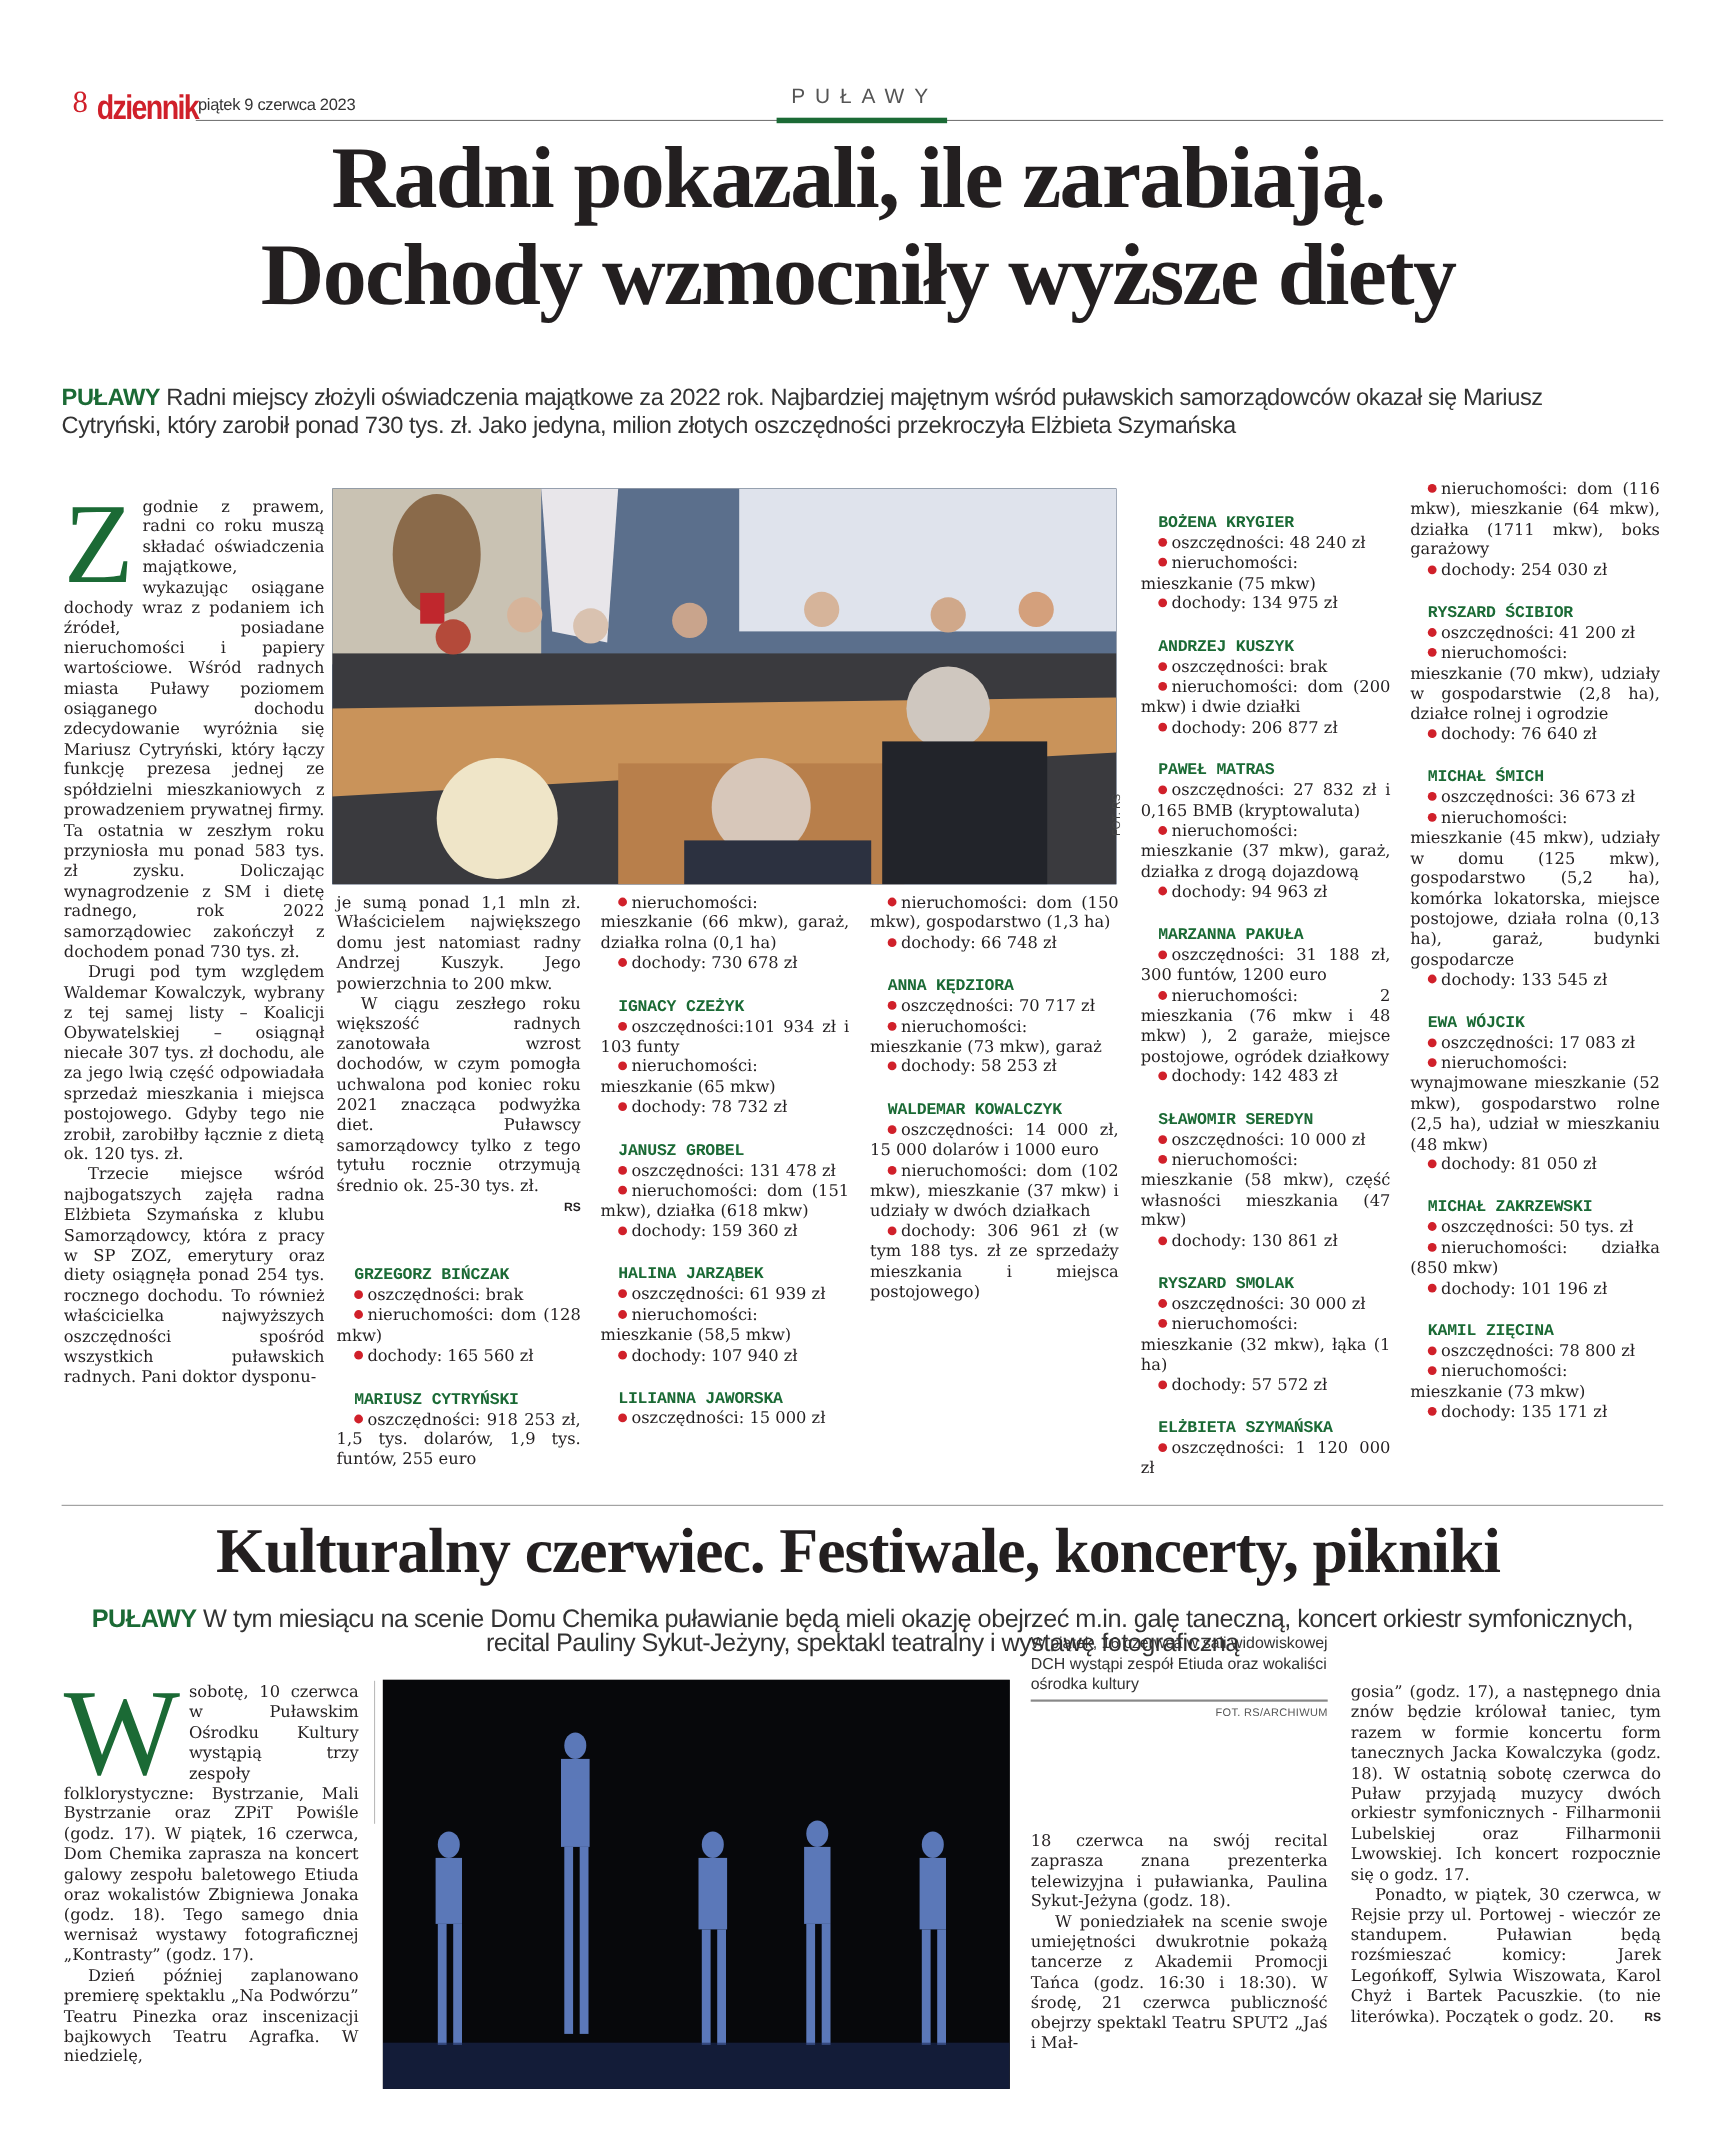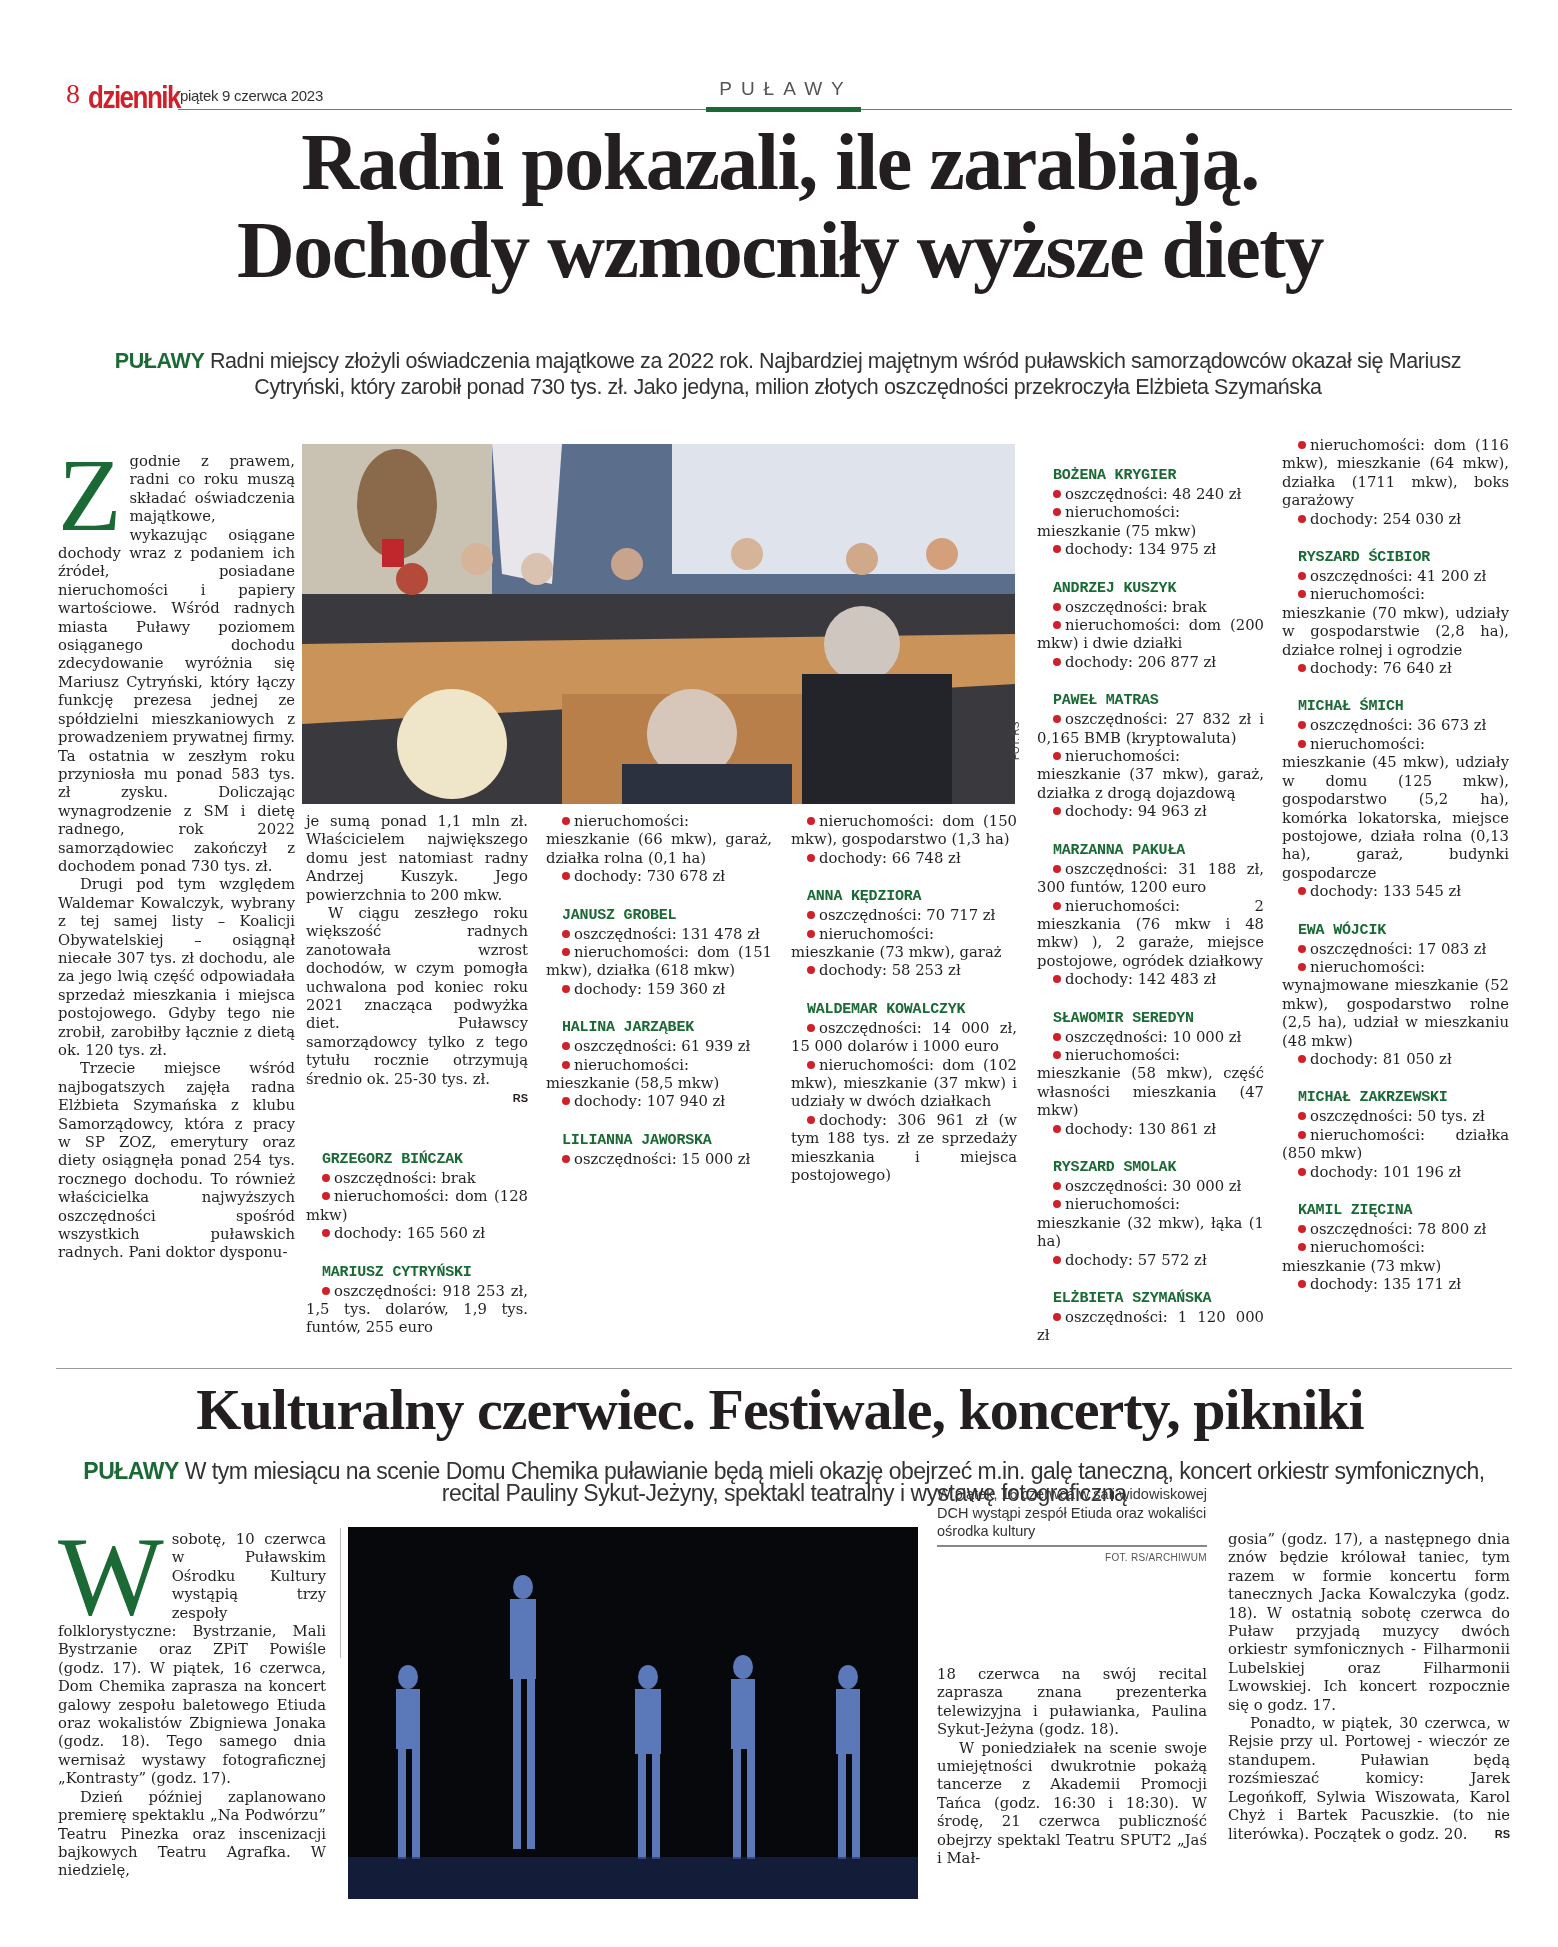--- a/index.html
+++ b/index.html
@@ -12,21 +12,21 @@
   .hdr { left: 66px; top: 84px; width: 1446px; height: 30px; }
   .hdr .pnum { position: absolute; left: 0; top: -6px; font-family: "Liberation Serif", serif; font-size: 28px; color: #d0202a; }
   .hdr .logo { position: absolute; left: 22px; top: -5px; font-family: "Liberation Sans", sans-serif; font-weight: bold; font-size: 26px; color: #d0202a; letter-spacing: -1.5px; transform: scaleY(1.2); transform-origin: left top; }
   .hdr .date { position: absolute; left: 114px; top: 3px; font-family: "Liberation Sans", sans-serif; font-size: 15px; color: #333; letter-spacing: -0.3px; }
   .hdr .rule { position: absolute; left: 112px; right: 0; top: 25px; height: 1px; background: #777; }
   .hdr .section { position: absolute; left: 640px; top: -6px; width: 160px; text-align: center; font-family: "Liberation Sans", sans-serif; font-size: 19px; letter-spacing: 9px; color: #555; }
   .hdr .section-bar { position: absolute; left: 640px; top: 23px; width: 155px; height: 5px; background: #1b6a35; }
 
   h1.headline { left: 40px; top: 118px; width: 1480px; text-align: center; font-family: "Liberation Serif", serif; font-weight: bold; font-size: 80px; line-height: 88px; letter-spacing: -1.5px; color: #231f20; }
 
-  .lead { left: 68px; top: 348px; width: 1440px; text-align: center; font-family: "Liberation Sans", sans-serif; font-size: 21.5px; line-height: 26px; color: #333; letter-spacing: -0.4px; }
+  .lead { left: 56px; top: 348px; width: 1440px; text-align: left; font-family: "Liberation Sans", sans-serif; font-size: 21.5px; line-height: 26px; color: #333; letter-spacing: -0.4px; }
   .lead .kicker { color: #1b6a35; font-weight: bold; }
 
   .col { font-size: 14.8px; line-height: 18.4px; text-align: justify; }
   .col p { text-indent: 22px; }
   .col p.first { text-indent: 0; }
   .drop { float: left; font-family: "Liberation Serif", serif; color: #1b6a35; font-size: 104px; line-height: 78px; margin: 4px 8px 0 0; }
 
   .c1 { left: 58px; top: 452px; width: 237px; }
   .c2 { left: 306px; top: 812px; width: 222px; }
   .photo { left: 302px; top: 444px; width: 713px; height: 360px; overflow: hidden; background: #4d5b73; }
@@ -132,20 +132,26 @@
   <div class="entry">
     <div class="name">MARIUSZ CYTRYŃSKI</div>
     <div class="item"><span class="bullet"></span><span>oszczędności: 918 253 zł, 1,5 tys. dolarów, 1,9 tys. funtów, 255 euro</span></div>
   </div>
 </div>
 
 <div class="abs list lc3">
   <div class="entry">
     <div class="item"><span class="bullet"></span><span>nieruchomości: mieszkanie (66 mkw), garaż, działka rolna (0,1 ha)</span></div>
     <div class="item"><span class="bullet"></span><span>dochody: 730 678 zł</span></div>
+  </div>
+  <div class="entry">
+    <div class="name">IGNACY CZEŻYK</div>
+    <div class="item"><span class="bullet"></span><span>oszczędności:101 934 zł i 103 funty</span></div>
+    <div class="item"><span class="bullet"></span><span>nieruchomości: mieszkanie (65 mkw)</span></div>
+    <div class="item"><span class="bullet"></span><span>dochody: 78 732 zł</span></div>
   </div>
   <div class="entry">
     <div class="name">JANUSZ GROBEL</div>
     <div class="item"><span class="bullet"></span><span>oszczędności: 131 478 zł</span></div>
     <div class="item"><span class="bullet"></span><span>nieruchomości: dom (151 mkw), działka (618 mkw)</span></div>
     <div class="item"><span class="bullet"></span><span>dochody: 159 360 zł</span></div>
   </div>
   <div class="entry">
     <div class="name">HALINA JARZĄBEK</div>
     <div class="item"><span class="bullet"></span><span>oszczędności: 61 939 zł</span></div>

